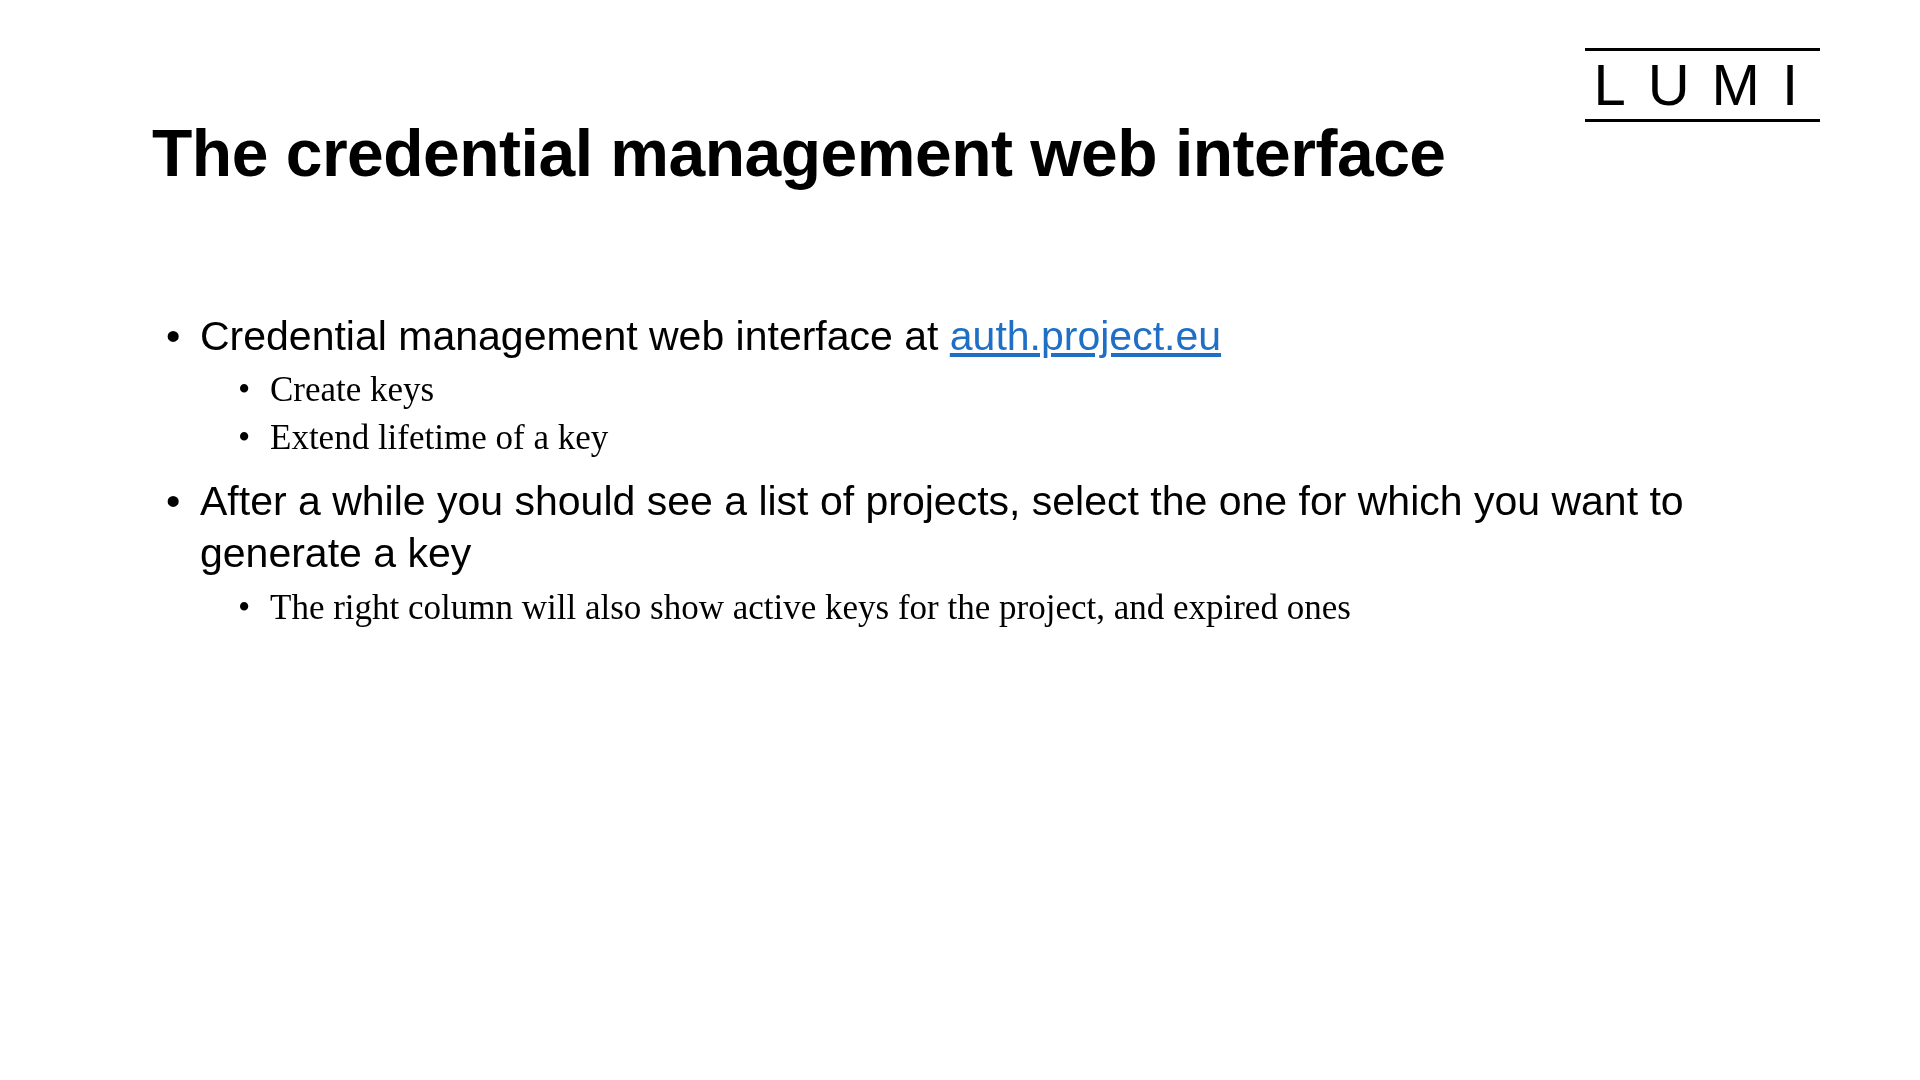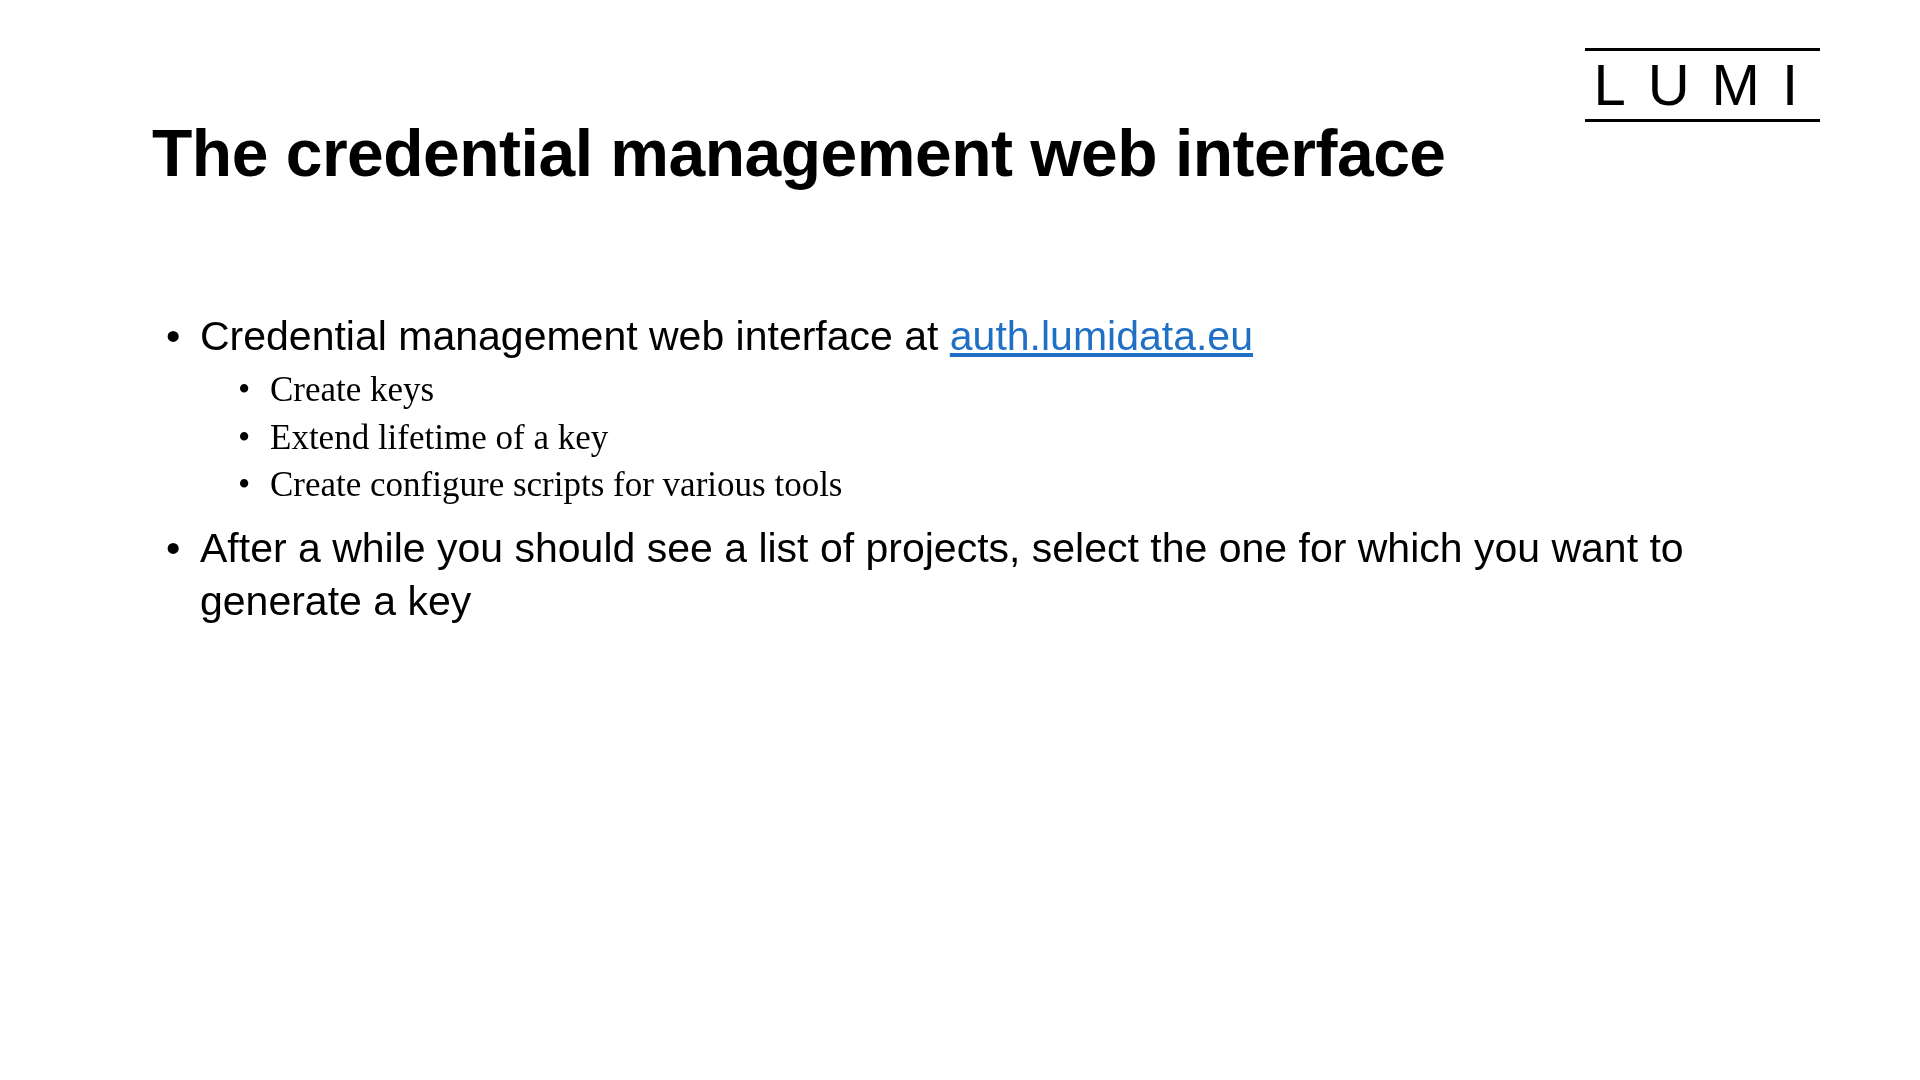--- a/index.html
+++ b/index.html
@@ -87,24 +87,26 @@
 </head>
 <body>
 
 <div class="logo">LUMI</div>
 
 <h1 class="slide-title">The credential management web interface</h1>
 
 <div class="content">
   <ul class="outer">
     <li>
-      <span>Credential management web interface at </span><a class="link" href="#">auth.lumidata.eu</a>
+      <span>Credential management web interface at </span><a class="link" href="#">auth.project.eu</a>
       <ul class="inner">
         <li><span>Create keys</span></li>
         <li><span>Extend lifetime of a key</span></li>
-        <li><span>Create configure scripts for various tools</span></li>
       </ul>
     </li>
     <li>
       <span>After a while you should see a list of projects, select the one for which you want to generate a key</span>
+      <ul class="inner">
+        <li><span>The right column will also show active keys for the project, and expired ones</span></li>
+      </ul>
     </li>
   </ul>
 </div>
 
 </body></html>

